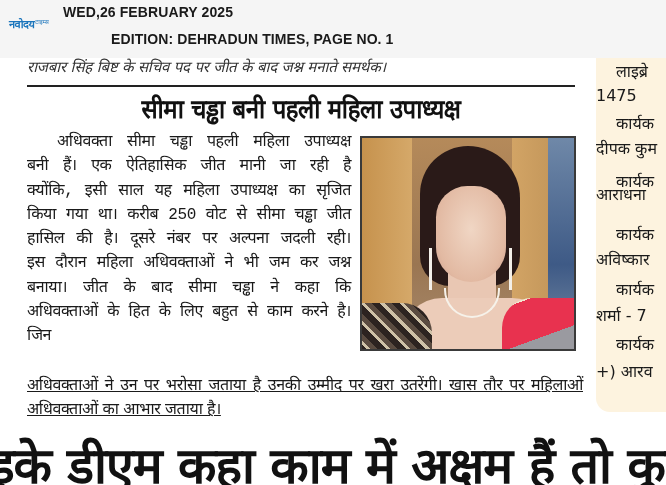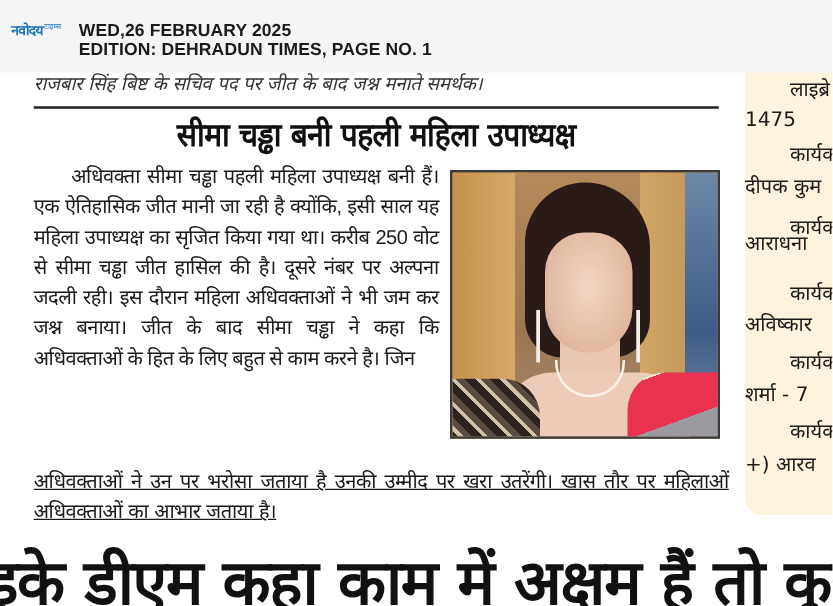--- a/index.html
+++ b/index.html
@@ -26,22 +26,22 @@
     }
     .logo-sub {
       font-family: "DejaVu Sans", sans-serif; font-size: 6px;
       color: #1b75bc; margin-left: 1px; line-height: 1; padding-bottom: 1px;
     }
     .header-date, .header-edition {
       position: absolute; left: 63px;
       font-family: "Liberation Sans", sans-serif; font-weight: bold;
       font-size: 14px; color: #1a1a1a; letter-spacing: 0.1px; white-space: nowrap;
     }
-    .header-date { top: 16px; }
-    .header-edition { top: 31px; }
+    .header-date { top: 4px; }
+    .header-edition { top: 31px; margin-left: 48px; }
 
     
     .prev-caption {
       position: absolute; left: 27px; top: 54px; width: 560px; height: 26px;
       font-family: "DejaVu Sans", sans-serif; font-style: italic;
       font-size: 15px; color: #333; white-space: nowrap; overflow: hidden;
       line-height: 26px; letter-spacing: -0.2px;
     }
     .rule {
       position: absolute; left: 27px; top: 85px; width: 548px; height: 2px; background: #222;
@@ -53,21 +53,21 @@
       text-align: center;
       font-family: "DejaVu Sans", sans-serif; font-weight: bold;
       font-size: 26px; line-height: 42px; color: #111;
       letter-spacing: -0.5px; white-space: nowrap;
       transform: scaleX(0.92); transform-origin: center;
     }
 
     
     .body-col {
       position: absolute; left: 27px; top: 130px; width: 324px;
-      font-family: Liberation Sans, sans-serif; font-size: 16px;
+      font-family: Liberation Mono, monospace; font-size: 16px;
       line-height: 24.3px; color: #1a1a1a; text-align: justify;
       letter-spacing: -0.4px;
     }
     .body-col p { text-indent: 30px; }
     .body-wide {
       position: absolute; left: 27px; top: 373px; width: 556px;
       font-family: "DejaVu Sans", sans-serif; font-size: 16px;
       line-height: 24.3px; color: #1a1a1a; text-align: justify;
       letter-spacing: -0.4px;
       text-decoration: underline;
@@ -94,21 +94,21 @@
 
     
     .side-panel {
       position: absolute; left: 596px; top: 58px; width: 80px; height: 354px;
       background: #fdf3df; border-radius: 0 0 0 14px; overflow: hidden;
     }
     .side-line {
       position: absolute; left: 0; white-space: nowrap;
       font-family: "DejaVu Sans", sans-serif; font-size: 16px; color: #1a1a1a; line-height: 24px;
     }
-    .side-line.indent { left: 20px; margin-left: 16px; }
+    .side-line.indent { left: 20px; }
 
     
     .bottom-headline {
       position: absolute; left: -10px; top: 436px; width: 720px; height: 60px;
       font-family: "DejaVu Sans", sans-serif; font-weight: bold;
       font-size: 50px; line-height: 60px; color: #111; white-space: nowrap;
       letter-spacing: -1px;
     }
   </style>
 </head>

